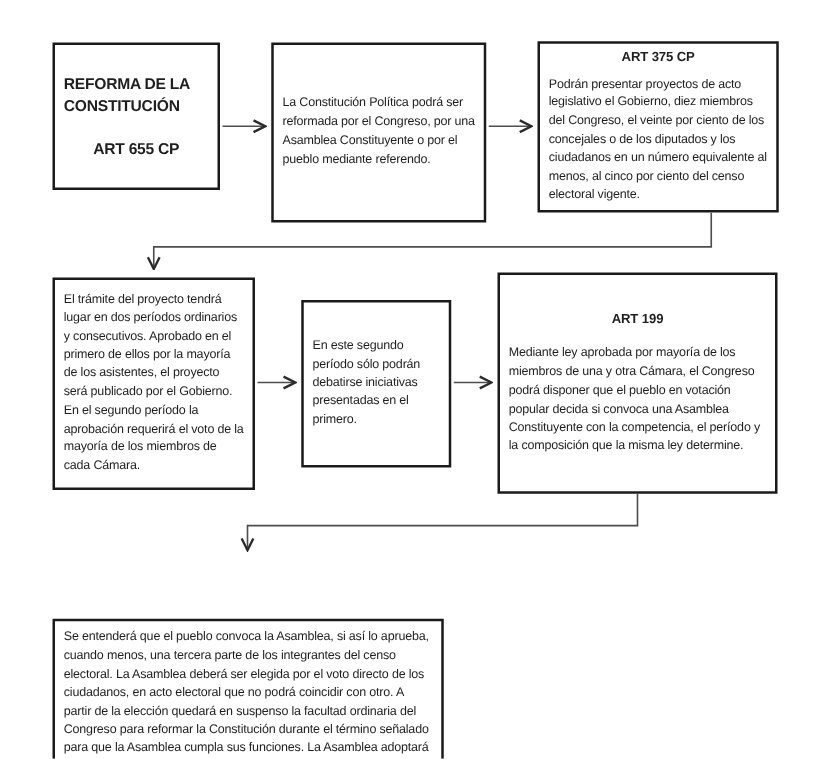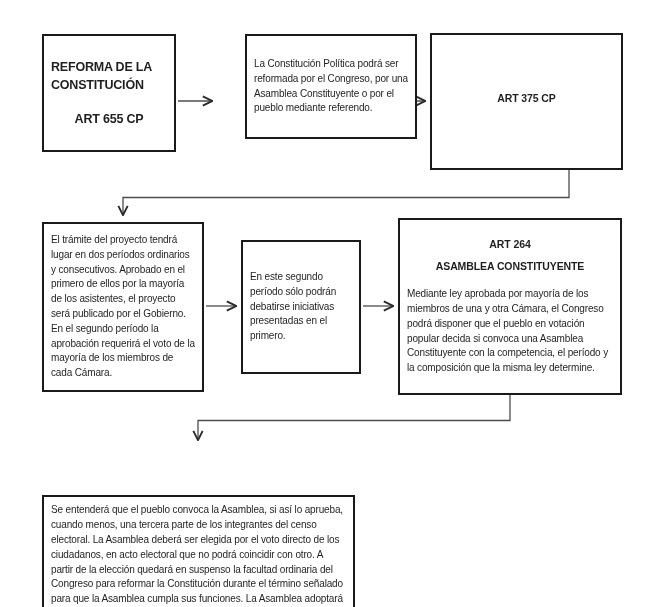--- a/index.html
+++ b/index.html
@@ -63,21 +63,21 @@
   
   #node-art-374 .headline{
     font-weight:bold;
     font-size:12.5px;
     line-height:1.45;
     letter-spacing:-0.2px;
   }
   #node-art-374 .headline.sub{margin-top:16px;}
   
   #node-art-374              {left:42px;  top:34px;  width:134px; height:118px;}
-  #node-reform-methods       {left:217px; top:34px;  width:172px; height:105px;margin-left:28px;}
+  #node-reform-methods       {left:217px; top:34px;  width:172px; height:144px;}
   #node-art-375              {left:430px; top:33px;  width:193px; height:137px;}
   #node-procedure-periods    {left:42px;  top:222px; width:162px; height:170px;}
   #node-second-period        {left:241px; top:240px; width:120px; height:134px;}
   #node-art-376              {left:398px; top:218px; width:224px; height:177px;}
   #node-assembly-convocation {left:42px;  top:447px; width:313px; height:135px;margin-top:48px;}
   #node-art-375 .title{margin-bottom:7px;}
   #node-art-376 .title{margin-bottom:7px;}
 </style>
 </head>
 <body>
@@ -102,33 +102,33 @@
     <div class="headline">REFORMA DE LA CONSTITUCIÓN</div>
     <div class="headline sub">ART 655 CP</div>
   </div>
 
   <div class="node" id="node-reform-methods">
     <div class="body">La Constitución Política podrá ser reformada por el Congreso, por una Asamblea Constituyente o por el pueblo mediante referendo.</div>
   </div>
 
   <div class="node" id="node-art-375">
     <div class="title">ART 375 CP</div>
+    <div class="body">Podrán presentar proyectos de acto legislativo el Gobierno, diez miembros del Congreso, el veinte por ciento de los concejales o de los diputados y los ciudadanos en un número equivalente al menos, al cinco por ciento del censo electoral vigente.</div>
   </div>
 
   <div class="node" id="node-second-period">
     <div class="body">En este segundo período sólo podrán debatirse iniciativas presentadas en el primero.</div>
   </div>
 
   <div class="node" id="node-procedure-periods">
     <div class="body">El trámite del proyecto tendrá lugar en dos períodos ordinarios y consecutivos. Aprobado en el primero de ellos por la mayoría de los asistentes, el proyecto será publicado por el Gobierno. En el segundo período la aprobación requerirá el voto de la mayoría de los miembros de cada Cámara.</div>
   </div>
 
   <div class="node" id="node-art-376">
-    <div class="title">ART 264</div>
-    <div class="title">ASAMBLEA CONSTITUYENTE</div>
+    <div class="title">ART 199</div>
     <div class="body" style="margin-top:7px">Mediante ley aprobada por mayoría de los miembros de una y otra Cámara, el Congreso podrá disponer que el pueblo en votación popular decida si convoca una Asamblea Constituyente con la competencia, el período y la composición que la misma ley determine.</div>
   </div>
 
   <div class="node" id="node-assembly-convocation">
     <div class="body">Se entenderá que el pueblo convoca la Asamblea, si así lo aprueba, cuando menos, una tercera parte de los integrantes del censo electoral. La Asamblea deberá ser elegida por el voto directo de los ciudadanos, en acto electoral que no podrá coincidir con otro. A partir de la elección quedará en suspenso la facultad ordinaria del Congreso para reformar la Constitución durante el término señalado para que la Asamblea cumpla sus funciones. La Asamblea adoptará su propio reglamento.</div>
   </div>
 
 </div>
 
 </body></html>

